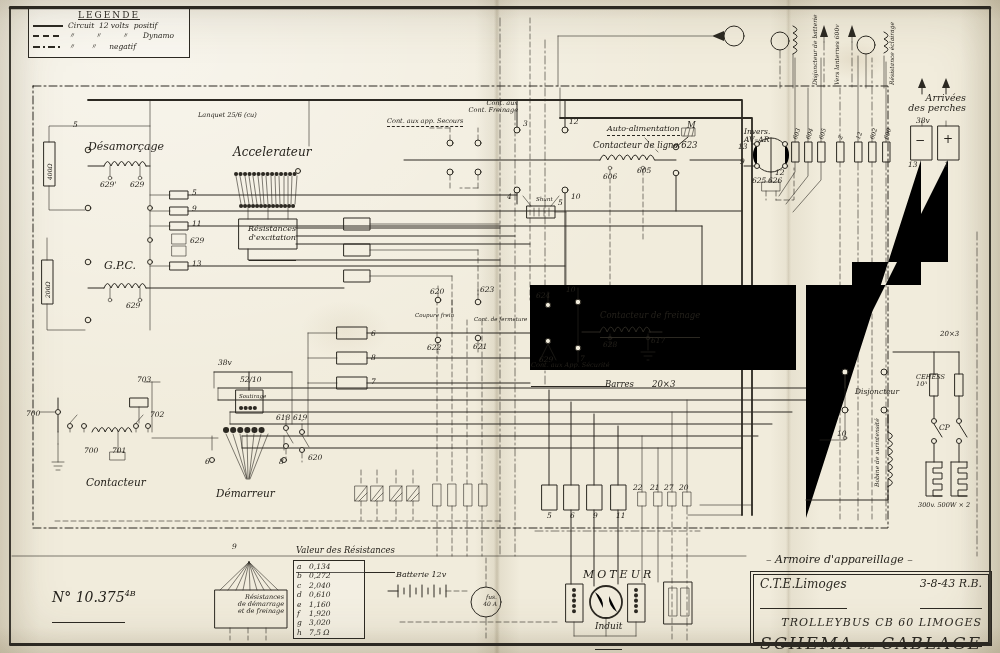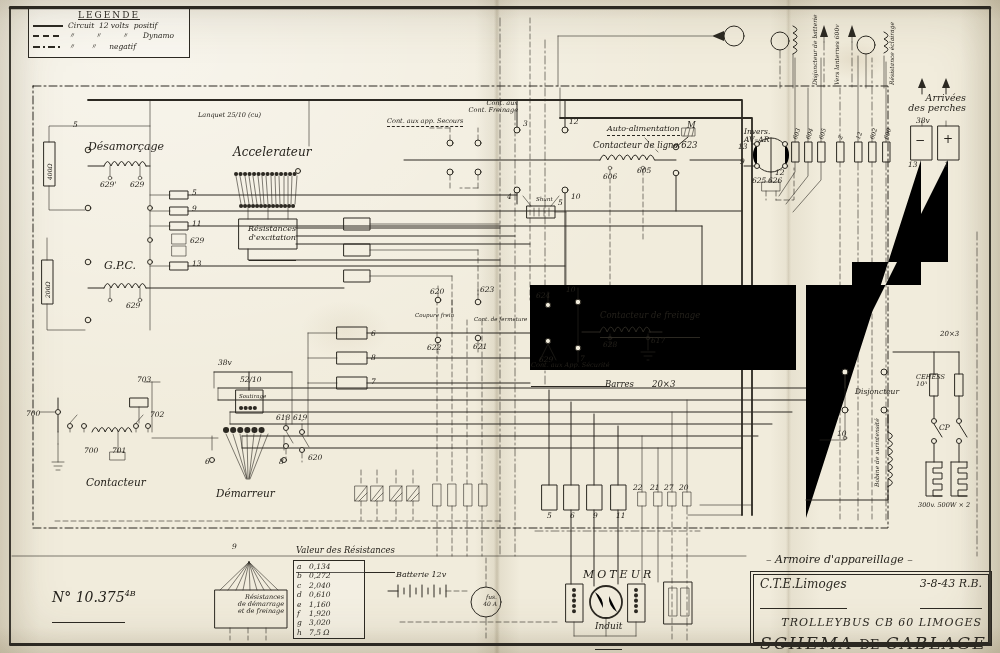--- a/index.html
+++ b/index.html
@@ -34,21 +34,21 @@
   .lrow{display:flex;align-items:center;gap:5px;padding:1px 4px 0 4px}
   .lrow span.txt{font-style:italic;font-size:7.5px;white-space:pre}
   .ls{display:inline-block;width:30px;height:2px;flex:none}
   .ls.solid{background:#2c2922}
   .ls.dsh{background:repeating-linear-gradient(90deg,#2c2922 0 6px,transparent 6px 10px)}
   .ls.ddt{background:repeating-linear-gradient(90deg,#2c2922 0 7px,transparent 7px 10px,#2c2922 10px 12px,transparent 12px 15px)}
   .tblock{position:absolute;left:750px;top:571px;width:240px;height:73px;border:1.6px solid #2c2922;z-index:2}
   .tblock .inner{position:absolute;inset:2px;border:1px solid #2c2922;padding:2px 6px}
   .trow1{display:flex;justify-content:space-between;font-style:italic}
   .tbig{font-size:17px;font-style:italic;letter-spacing:2px}
-  .tsm{font-size:13px;margin:9px 6px}
+  .tsm{font-size:10px;font-style:italic;margin:9px 6px}
   .vtable{position:absolute;left:293px;top:560px;width:64px;z-index:2;border:1px solid #2c2922;padding:1px 3px;background:rgba(255,255,255,.2)}
   .vrow{display:flex;font-style:italic;font-size:7.5px;line-height:1.25}
   .vrow .vk{width:12px}
   .crease{position:absolute;z-index:0}
   .stain{position:absolute;z-index:0;border-radius:50%}
 </style>
 </head>
 <body>
 
 <div class="sheet">
@@ -392,21 +392,21 @@
       </div>
   </div>
 
   <div class="lbl" style="left:88px;top:141px;font-size:11px">Désamorçage</div>
   <div class="lbl" style="left:104px;top:260px;font-size:11px">G.P.C.</div>
   <div class="lbl" style="left:233px;top:146px;font-size:12px">Accelerateur</div>
   <div class="lbl ctr" style="left:240px;top:225px;width:56px;font-size:8px">
     <div>Résistances</div>
     <div class="u" style="display:inline-block">d'excitation</div>
   </div>
-  <div class="lbl tiny" style="left:198px;top:112px">Lanquet 25/10 (cu)</div>
+  <div class="lbl tiny" style="left:198px;top:112px">Lanquet 25/6 (cu)</div>
   <div class="lbl tiny ud" style="left:387px;top:118px">Cont. aux app. Secours</div>
   <div class="lbl ctr tiny" style="left:462px;top:100px;width:56px">
     <div>Cont. aux</div>
     <div>Cont. Freinage</div>
   </div>
   <div class="lbl ud" style="left:607px;top:125px;font-size:8px">Auto-alimentation</div>
   <div class="lbl" style="left:593px;top:141px;font-size:8.5px">Contacteur de ligne 623</div>
   <div class="lbl micro" style="left:536px;top:196px">Shunt</div>
   <div class="lbl" style="left:687px;top:121px;font-size:8.5px">M</div>
   <div class="lbl u" style="left:600px;top:311px;font-size:8.5px">Contacteur de freinage</div>

